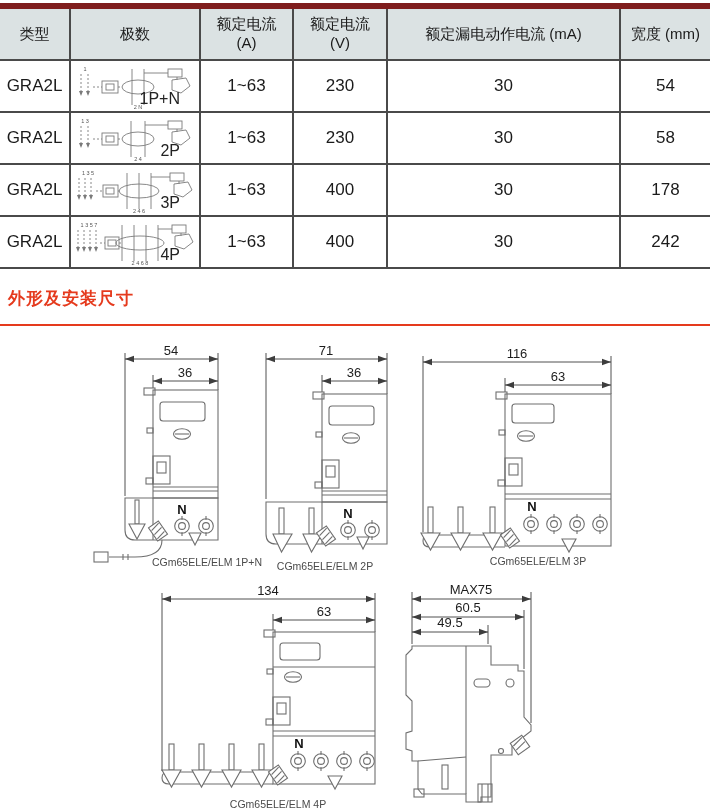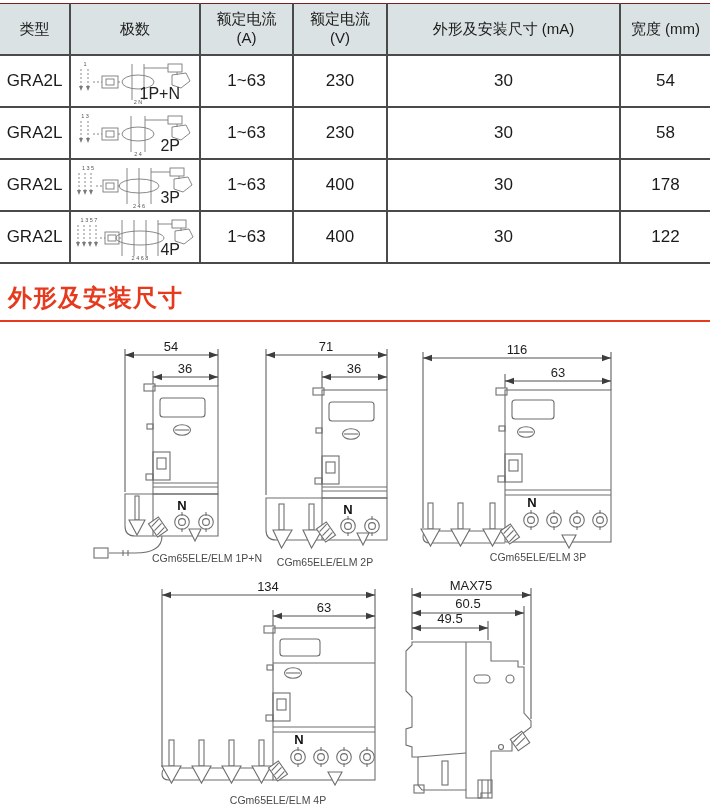--- a/index.html
+++ b/index.html
@@ -1,32 +1,32 @@
 <!DOCTYPE html>
 <html><head>
 <meta charset="utf-8">
 <style>
   html,body{margin:0;padding:0}
   body{width:710px;height:811px;background:#fff;overflow:hidden;position:relative;
        font-family:"Liberation Sans","DejaVu Sans",sans-serif;color:#1b1b1b}
   
   table.spec{border-collapse:collapse;table-layout:fixed;width:710px;margin-top:3px;
-             border-top:1px solid #7f1d1d;border-bottom:2px solid #4a4a4a}
+             border-top:6px solid #7f1d1d;border-bottom:2px solid #4a4a4a}
   table.spec th,table.spec td{border:2px solid #4a4a4a;text-align:center;vertical-align:middle;padding:0}
   table.spec th:first-child,table.spec td:first-child{border-left:none}
   table.spec th:last-child,table.spec td:last-child{border-right:none}
   table.spec thead th{background:#dbe2e3;font-size:15px;font-weight:400;height:50px;
                       white-space:pre-line;border-top:none;line-height:1.25}
   table.spec tbody td{font-size:17px;height:50px}
   .poles-cell{position:relative}
   .pole-label{position:absolute;right:19px;bottom:3px;font-size:16px;color:#222}
   .pole-svg{display:block;margin:2px auto 0}
   
-  .section-title{margin:18px 0 0 0;padding:0 0 6px 8px;border-bottom:2px solid #e53a1d;
-                 color:#e53a1d;font-size:24px;font-weight:bold;letter-spacing:1px}
+  .section-title{margin:18px 0 0 0;padding:0 0 14px 8px;border-bottom:2px solid #e53a1d;
+                 color:#e53a1d;font-size:17px;font-weight:bold;letter-spacing:1px}
   
   .drawings{position:relative;height:478px;margin-top:12px}
   .drawing{position:absolute}
   .ol{fill:none;stroke:#6f6f6f;stroke-width:1.1}
   .olf{fill:#fff;stroke:#6f6f6f;stroke-width:1.1}
   .dml{stroke:#3d3d3d;stroke-width:0.9}
   .arr{fill:#3d3d3d;stroke:none}
   .dmt{font:13px "Liberation Sans",sans-serif;fill:#1d1d1d;text-anchor:middle}
   .cap{font:10.5px "Liberation Sans",sans-serif;fill:#4a4a4a;text-anchor:middle}
   .nlbl{font:bold 13px "Liberation Sans",sans-serif;fill:#111;text-anchor:middle}
@@ -45,21 +45,21 @@
       <col style="width:90px">
     </colgroup>
   <thead>
     <tr>
       <th>类型</th>
       <th>极数</th>
       <th>额定电流
 (A)</th>
       <th>额定电流
 (V)</th>
-      <th>外形及安装尺寸 (mA)</th>
+      <th>额定漏电动作电流 (mA)</th>
       <th>宽度 (mm)</th>
     </tr>
   </thead>
   <tbody>
     <tr>
       <td>GRA2L</td>
       <td class="poles-cell">
         <svg class="pole-svg" width="126" height="44" viewBox="0 0 126 44">
           <g stroke="#7a7a7a" stroke-width="0.9" fill="none">
             <text x="13" y="6" class="tiny" stroke="none">1</text>
@@ -177,21 +177,21 @@
               <path d="M100,8 H86 M109,12 V15"></path>
             <path d="M103,15 l14,-2 l4,8 l-9,7 l-9,-3 z"></path>
             <text x="68" y="44" class="tiny" stroke="none">2 4 6 8</text>
           </g>
         </svg>
         <span class="pole-label">4P</span>
       </td>
       <td>1~63</td>
       <td>400</td>
       <td>30</td>
-      <td>122</td>
+      <td>242</td>
     </tr>
   </tbody>
 </table>
 
 <h2 class="section-title">外形及安装尺寸</h2>
 
 <div class="drawings">
 
   <svg class="drawing" style="left:85px;top:6px" width="185" height="232" viewBox="0 0 185 232">
     <line class="dml" x1="40" y1="9" x2="40" y2="152"></line>

